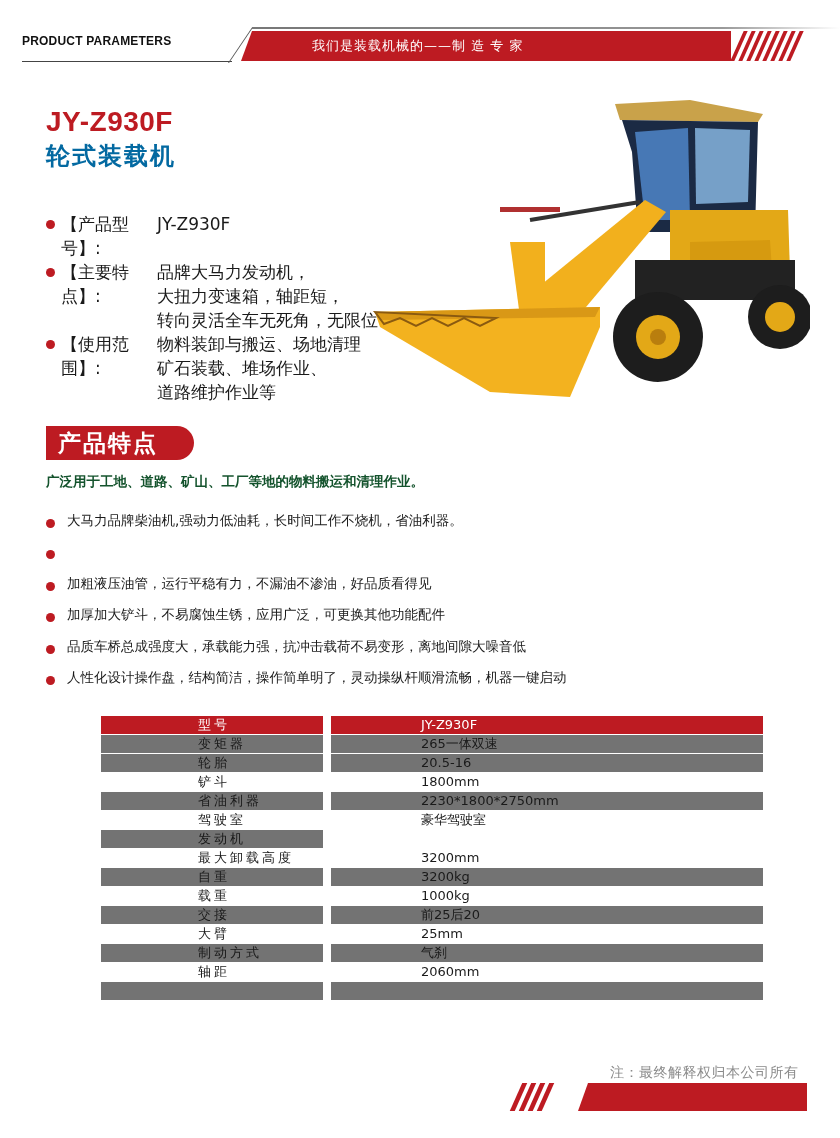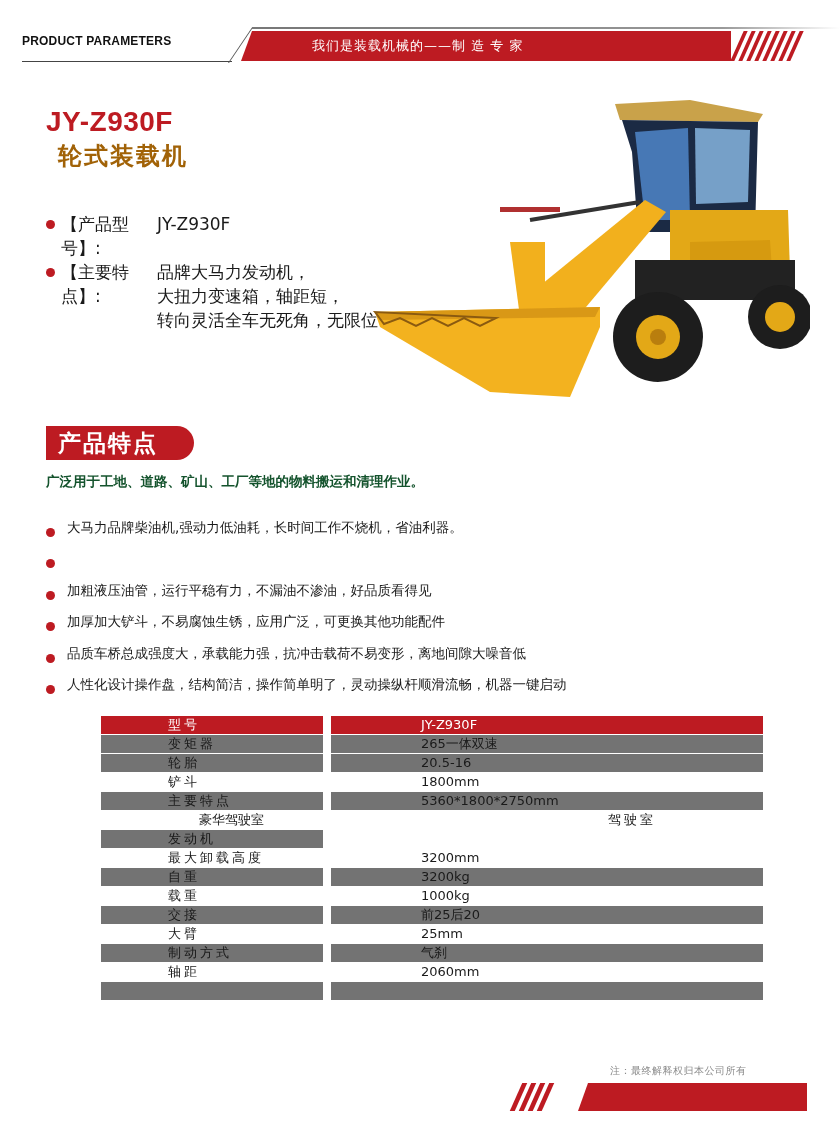--- a/index.html
+++ b/index.html
@@ -18,52 +18,52 @@
               clip-path: polygon(11px 0, 100% 0, 100% 100%, 0 100%); }
   .hdr-slogan { left: 312px; top: 33px; font-size: 13px; color: #fff; letter-spacing: 1px; line-height: 26px; }
   .stripes { display: flex; gap: 4px; }
   .stripes span { display: block; width: 4px; background: #bd1b22; transform: skewX(-24deg); }
   .hdr-stripes { left: 737px; top: 31px; height: 30px; }
   .hdr-stripes span { height: 30px; }
 
   
   .model { left: 46px; top: 106px; font-family: "Liberation Sans", sans-serif; font-weight: bold;
            font-size: 28px; color: #bd1b22; letter-spacing: 0.5px; }
-  .subtitle { left: 46px; top: 140px; font-size: 24px; font-weight: bold; color: #a16207; letter-spacing: 2px; margin-left: 12px; }
+  .subtitle { left: 46px; top: 140px; font-size: 24px; font-weight: bold; color: #0369a1; letter-spacing: 2px; }
 
   .spec-list { left: 46px; top: 212px; font-size: 17px; line-height: 24px; }
   .spec-row { display: flex; }
   .dot { width: 9px; height: 9px; border-radius: 50%; background: #bd1b22; margin-top: 8px; margin-right: 6px; flex: none; }
   .spec-key { width: 96px; flex: none; }
   .spec-vals div { white-space: nowrap; }
 
   
   .loader { left: 370px; top: 92px; width: 440px; height: 310px; }
 
   
   .feat-tag { left: 46px; top: 426px; width: 148px; height: 34px; background: #bd1b22;
               border-radius: 0 17px 17px 0; }
   .feat-tag-label { left: 58px; top: 426px; font-size: 23px; font-weight: bold; color: #fff; line-height: 34px; letter-spacing: 2px; }
   .feat-intro { left: 46px; top: 473px; font-size: 13.5px; font-weight: bold; color: #14532d; }
   .feat-list { left: 46px; top: 505px; font-size: 13.5px; }
-  .feat-item { display: flex; height: 31.5px; align-items: flex-end; }
+  .feat-item { display: flex; height: 31.5px; align-items: center; }
   .feat-item .dot { margin-top: 5px; margin-right: 12px; }
 
   
   .tbl { left: 101px; top: 716px; width: 662px; }
   .tr { display: flex; height: 19px; margin-bottom: 0px; }
   .td { height: 18px; line-height: 18px; font-size: 13px; }
-  .td.k { width: 222px; padding-left: 67px; box-sizing: border-box; letter-spacing: 3px; }
+  .td.k { width: 222px; padding-left: 97px; box-sizing: border-box; letter-spacing: 3px; }
   .td.v { width: 432px; margin-left: 8px; padding-left: 90px; box-sizing: border-box; }
   .tr.head .td { background: #bd1b22; color: #fff; }
   .tr.shade .td { background: #737373; }
   .tr.plain .td { background: #ffffff; }
 
   
-  .note { left: 610px; top: 1064px; font-size: 10px; color: #8a8a8a; letter-spacing: 0.5px; }
+  .note { left: 610px; top: 1064px; font-size: 14px; color: #8a8a8a; letter-spacing: 0.5px; }
   .ftr-stripes { left: 516px; top: 1083px; height: 28px; }
   .ftr-stripes span { height: 28px; width: 5px; }
   .ftr-band { left: 578px; top: 1083px; width: 229px; height: 28px; background: #bd1b22;
               clip-path: polygon(10px 0, 100% 0, 100% 100%, 0 100%); }
 </style>
 </head>
 <body>
 
 <div class="abs hdr-title">PRODUCT PARAMETERS</div>
 <div class="abs hdr-underline"></div>
@@ -95,20 +95,29 @@
   </div>
   <div class="spec-row">
     <span class="dot"></span>
     <span class="spec-key">【主要特点】:</span>
     <div class="spec-vals">
       <div>品牌大马力发动机，</div>
       <div>大扭力变速箱，轴距短，</div>
       <div>转向灵活全车无死角，无限位</div>
     </div>
   </div>
+  <div class="spec-row">
+    <span class="dot"></span>
+    <span class="spec-key">【使用范围】:</span>
+    <div class="spec-vals">
+      <div>物料装卸与搬运、场地清理</div>
+      <div>矿石装载、堆场作业、</div>
+      <div>道路维护作业等</div>
+    </div>
+  </div>
 </div>
 
 <svg class="abs loader" viewBox="0 0 440 310" xmlns="http://www.w3.org/2000/svg">
 
   <polygon points="245,12 320,8 393,22 388,30 250,28" fill="#c9a24a"></polygon>
 
   <polygon points="252,28 388,30 385,140 268,140 262,60" fill="#1b2a44"></polygon>
   <polygon points="265,40 318,36 320,128 275,128" fill="#4f86c9" opacity="0.85"></polygon>
   <polygon points="325,36 380,38 378,110 326,112" fill="#86b5df" opacity="0.85"></polygon>
 
@@ -174,26 +183,26 @@
   </div>
   <div class="tr shade">
     <div class="td k">轮胎</div>
     <div class="td v">20.5-16</div>
   </div>
   <div class="tr plain">
     <div class="td k">铲斗</div>
     <div class="td v">1800mm</div>
   </div>
   <div class="tr shade">
-    <div class="td k">主要特点</div>
-    <div class="td v">5360*1800*2750mm</div>
-  </div>
-  <div class="tr plain">
+    <div class="td k">省油利器</div>
+    <div class="td v">2230*1800*2750mm</div>
+  </div>
+  <div class="tr plain">
+    <div class="td k">驾驶室</div>
     <div class="td v">豪华驾驶室</div>
-    <div class="td k">驾驶室</div>
   </div>
   <div class="tr shade">
     <div class="td k">发动机</div>
   </div>
   <div class="tr plain">
     <div class="td k">最大卸载高度</div>
     <div class="td v">3200mm</div>
   </div>
   <div class="tr shade">
     <div class="td k">自重</div>

